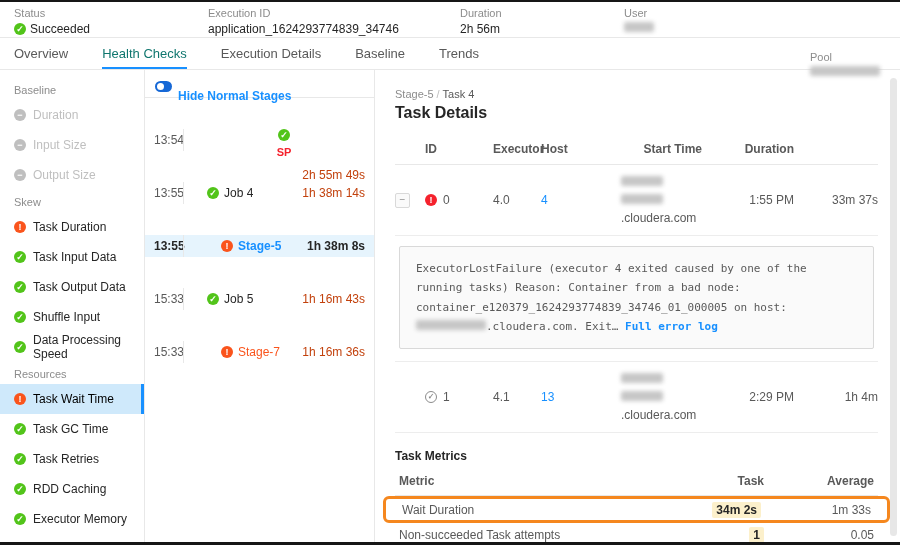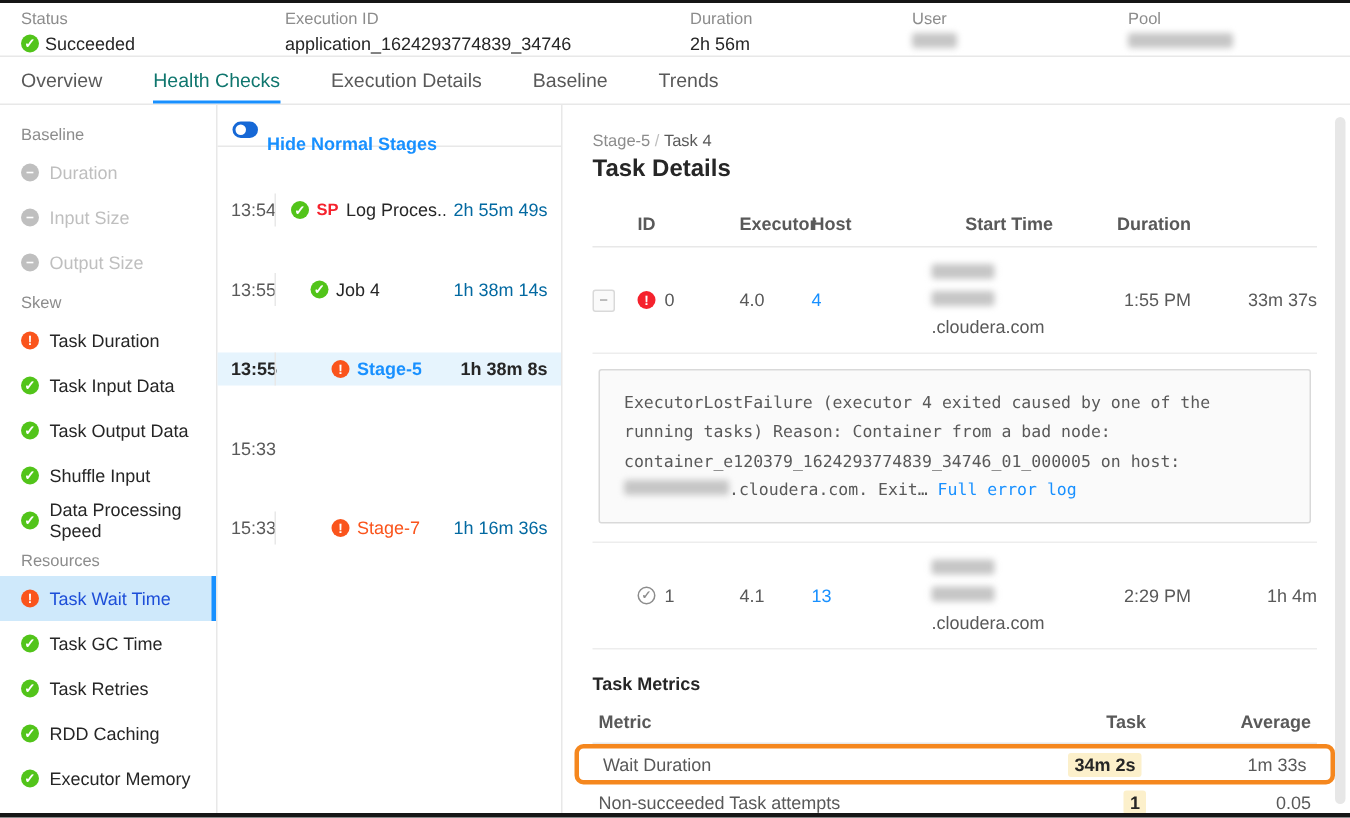--- a/index.html
+++ b/index.html
@@ -7,22 +7,22 @@
     font-family:"Liberation Sans", sans-serif; color:#262626; }
   .edge-bar { position:absolute; left:0; width:900px; background:#161616; z-index:50; }
   #edge-top { top:0; height:2px; }
   #edge-bottom { bottom:0; height:3px; }
 
   
   .app-header { position:relative; height:36px; margin-top:2px; border-bottom:1px solid #e8e8e8; }
   .hfield { position:absolute; top:5px; }
   .hfield .hlabel { font-size:11px; color:#8c8c8c; margin-bottom:3px; }
   .hfield .hvalue { font-size:12px; color:#262626; display:flex; align-items:center; gap:4px; }
-  #hf-status { left:14px; } #hf-exec { left:190px; } #hf-dur { left:460px; }
-  #hf-user { left:608px; } #hf-pool { left:752px; }
+  #hf-status { left:14px; } #hf-exec { left:208px; } #hf-dur { left:460px; }
+  #hf-user { left:624px; } #hf-pool { left:810px;margin-top:44px; }
   .blur { display:inline-block; height:10px; background:#c6c6c6; border-radius:2px; filter:blur(2px); }
 
   
   .ci { display:inline-flex; width:12px; height:12px; border-radius:50%; align-items:center;
         justify-content:center; color:#fff; font-size:9px; font-weight:bold; line-height:1; flex:0 0 auto; }
   .ic-ok { background:#52c41a; } .ic-ok::before { content:"✓"; }
   .ic-err { background:#fa541c; } .ic-err::before { content:"!"; }
   .ic-err-red { background:#f5222d; } .ic-err-red::before { content:"!"; }
   .ic-minus { background:#bfbfbf; } .ic-minus::before { content:"−"; }
   .ic-ok-outline { background:#fff; border:1px solid #8c8c8c; color:#8c8c8c; width:12px; height:12px; }
@@ -35,38 +35,38 @@
   .tab.active { color:#0f766e; }
   .tab.active::after { content:""; position:absolute; left:0; right:0; bottom:0; height:2px; background:#1890ff; }
 
   
   .content { display:flex; height:472px; position:relative; overflow:hidden; }
   .sidebar { width:145px; border-right:1px solid #e8e8e8; padding-top:8px; flex:0 0 auto; }
   .side-header { font-size:11px; color:#8c8c8c; padding:6px 14px; height:22px; }
   .side-item { display:flex; align-items:center; gap:7px; height:30px; padding-left:14px;
                font-size:12px; color:#262626; cursor:pointer; position:relative; }
   .side-item.disabled { color:#bfbfbf; }
-  .side-item.selected { background:#cfe9fb; color:#1d4ed8; }
+  .side-item.selected { background:#cfe9fb; color:#000000; }
   .side-item.selected::after { content:""; position:absolute; right:0; top:0; bottom:0; width:3px; background:#1890ff; }
 
   
   .stages { width:230px; border-right:1px solid #e8e8e8; flex:0 0 auto; padding-top:5px; }
   .toggle-row { display:flex; align-items:center; gap:6px; height:23px; padding-left:10px;
                 border-bottom:1px solid #e8e8e8; cursor:pointer; }
   .toggle-pill { width:17px; height:11px; border-radius:6px; background:#1668d6; position:relative; flex:0 0 auto; }
   .toggle-pill::after { content:""; position:absolute; left:2px; top:2px; width:7px; height:7px;
                         border-radius:50%; background:#fff; }
   .toggle-label { font-size:12px; color:#1890ff; font-weight:bold;margin-top:20px; }
   .srow { display:flex; height:22px; align-items:stretch; font-size:12px; cursor:pointer;margin-top:31px; }
   .stime { width:38px; padding-left:9px; color:#595959; display:flex; align-items:center; flex:0 0 auto; }
   .sbody { flex:1; border-left:1px solid #e8e8e8; display:flex; align-items:center; gap:5px; min-width:0; }
-  .ind0 { padding-left:10px; } .ind1 { padding-left:23px; } .ind2 { padding-left:37px; }
+  .ind0 { padding-left:10px;flex-direction:column; } .ind1 { padding-left:23px; } .ind2 { padding-left:37px; }
   .sname { color:#262626; white-space:nowrap; overflow:hidden; }
   .sbadge { color:#f5222d; font-weight:bold; font-size:11px; }
-  .sdur { margin-left:auto; padding-right:9px; color:#0369a1; white-space:nowrap; }
+  .sdur { margin-left:auto; padding-right:9px; color:#c2410c; white-space:nowrap; }
   .srow.selected { background:#e6f4fd; }
   .srow.selected .stime, .srow.selected .sdur { color:#262626; font-weight:bold; }
   .srow.selected .sname { color:#1890ff; font-weight:bold; }
   .srow .sname.failed { color:#fa541c; }
 
   
   .task { flex:1; padding:18px 22px 0 20px; position:relative; min-width:0; }
   .crumb { font-size:11px; color:#8c8c8c; }
   .crumb .cur { color:#595959; }
   .crumb .sep { color:#bfbfbf; padding:0 3px; }
@@ -80,21 +80,21 @@
   .t-right { text-align:right; }
   .cell-attempt { display:flex; align-items:center; gap:6px; }
   .link { color:#1890ff; cursor:pointer; }
   .expander { width:15px; height:15px; border:1px solid #d9d9d9; background:#fafafa; border-radius:2px;
               display:inline-flex; align-items:center; justify-content:center; font-size:10px;
               color:#8c8c8c; cursor:pointer; line-height:1; }
   .host-cell { line-height:1.5; }
   .err-wrap { padding:10px 4px 12px 4px; border-bottom:1px solid #ededed; }
   .err-box { background:#fafafa; border:1px solid #d9d9d9; border-radius:2px; padding:12px 16px;
              font-family:"DejaVu Sans Mono", monospace; font-size:11px; color:#595959; line-height:1.75; }
-  .err-box .link { font-weight:normal; font-family:"DejaVu Sans Mono", monospace; }
+  .err-box .link { font-weight:bold; font-family:"DejaVu Sans Mono", monospace; }
 
   .metrics-title { font-size:12px; font-weight:bold; color:#262626; margin-top:16px; }
   .m-grid { display:grid; grid-template-columns:1fr 120px 110px; align-items:center; }
   .m-head { margin-top:4px; border-bottom:1px solid #e8e8e8; }
   .m-head > div { font-size:12px; color:#595959; font-weight:bold; padding:7px 4px; }
   .m-row { border-bottom:1px solid #f0f0f0; height:25px; padding:0 4px; }
   .m-row > div { font-size:12px; color:#595959; }
   .m-row.boxed { border:3px solid #f5871e; border-radius:6px; margin:0 -12px; padding:0 16px; height:27px; }
   .chip { display:inline-block; background:#fcf0cb; color:#262626; font-weight:bold;
           padding:1px 4px; border-radius:2px; }
@@ -232,20 +232,25 @@
     <div class="srow selected">
       <div class="stime">13:55</div>
       <div class="sbody ind2">
         <span class="ci ic-err"></span>
         <span class="sname">Stage-5</span>
         <span class="sdur">1h 38m 8s</span>
       </div>
     </div>
     <div class="srow">
       <div class="stime">15:33</div>
+      <div class="sbody ind1">
+        <span class="ci ic-ok"></span>
+        <span class="sname">Job 5</span>
+        <span class="sdur">1h 16m 43s</span>
+      </div>
     </div>
     <div class="srow">
       <div class="stime">15:33</div>
       <div class="sbody ind2">
         <span class="ci ic-err"></span>
         <span class="sname failed">Stage-7</span>
         <span class="sdur">1h 16m 36s</span>
       </div>
     </div>
   </div>

